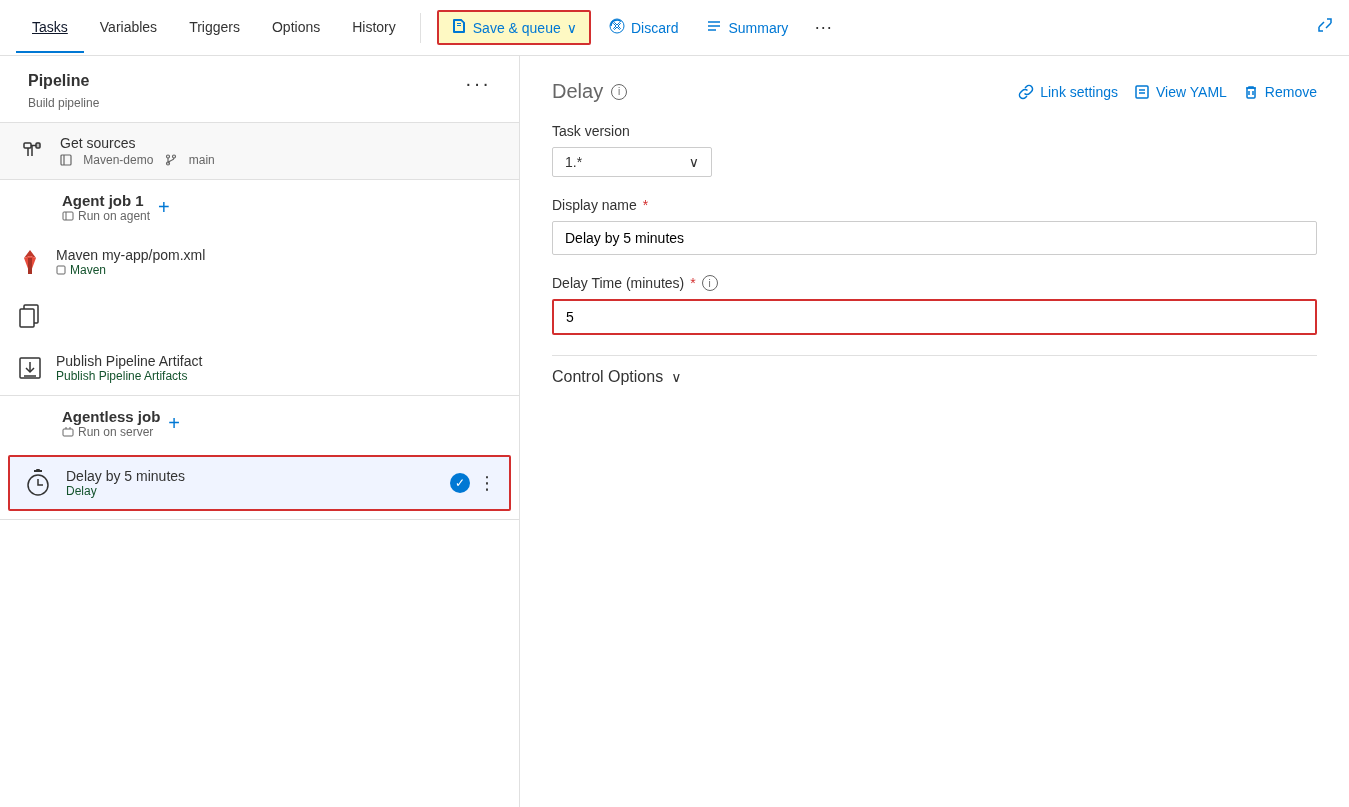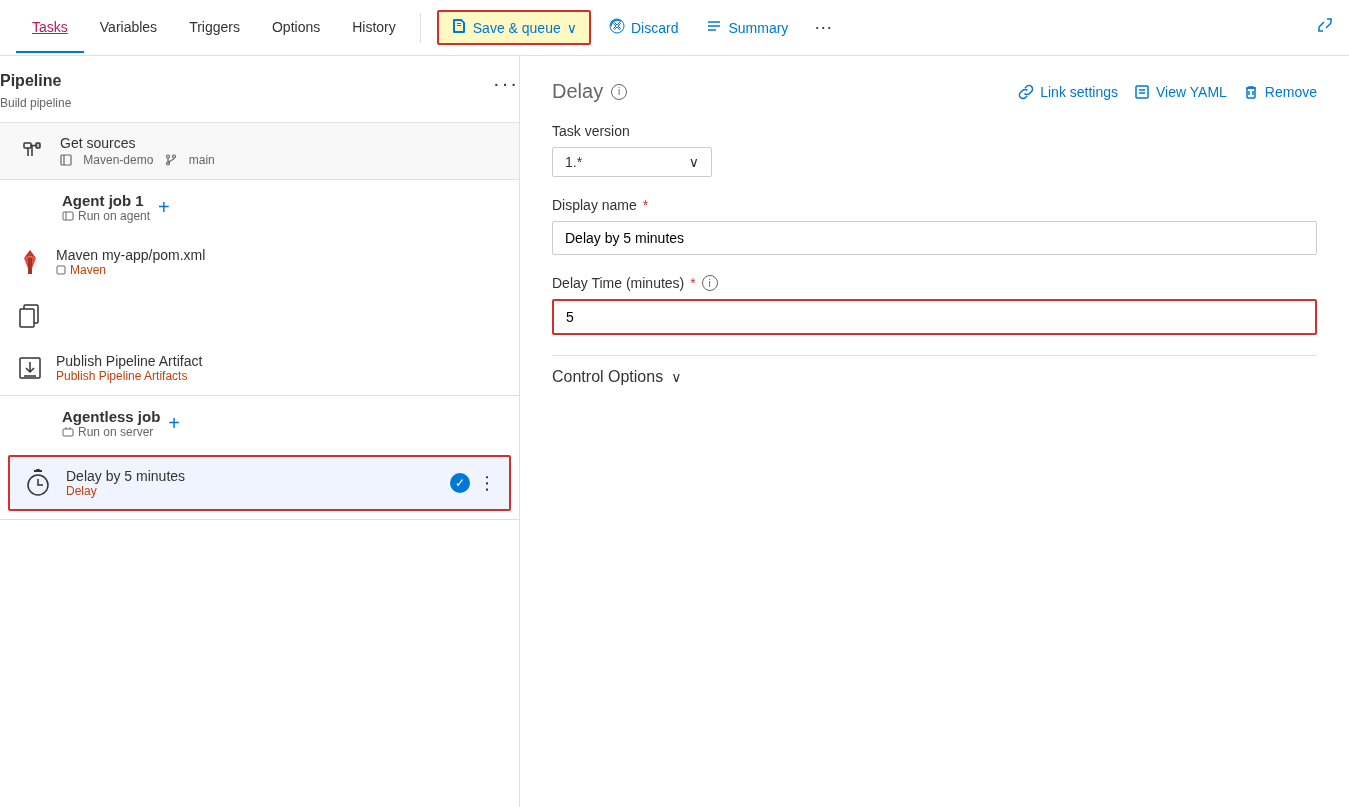--- a/index.html
+++ b/index.html
@@ -3,45 +3,45 @@
   <meta charset="utf-8">
   <style>
     * { box-sizing: border-box; margin: 0; padding: 0; }
     body { font-family: 'Segoe UI', sans-serif; font-size: 14px; color: #333; background: #fff; height: 807px; width: 1349px; overflow: hidden; }
 
     .app-container { display: flex; flex-direction: column; height: 100%; }
 
     
     .top-nav { display: flex; align-items: center; padding: 0 16px; border-bottom: 1px solid #e0e0e0; height: 56px; gap: 0; }
     .nav-tab { padding: 16px 16px; cursor: pointer; font-size: 14px; color: #333; border-bottom: 2px solid transparent; }
-    .nav-tab.active { color: #be185d; border-bottom: 2px solid #0078d4; font-weight: 500; text-decoration: underline; }
+    .nav-tab.active { color: #0f172a; border-bottom: 2px solid #0078d4; font-weight: 500; text-decoration: underline; }
     .nav-divider { width: 1px; height: 30px; background: #e0e0e0; margin: 0 8px; }
     .nav-actions { display: flex; align-items: center; gap: 8px; margin-left: 8px; }
     .save-queue-btn { display: flex; align-items: center; gap: 6px; padding: 6px 12px; border: 2px solid #d32f2f; color: #0078d4; background: #fef9c3; cursor: pointer; font-size: 14px; font-weight: 500; border-radius: 2px; }
     .btn-secondary { display: flex; align-items: center; gap: 6px; padding: 6px 10px; background: transparent; border: none; color: #0078d4; cursor: pointer; font-size: 14px; }
     .expand-btn { margin-left: auto; background: transparent; border: none; cursor: pointer; color: #0078d4; font-size: 18px; }
     .more-btn { background: transparent; border: none; cursor: pointer; font-size: 18px; color: #333; padding: 4px 8px; }
 
     
     .main-layout { display: flex; flex: 1; overflow: hidden; }
 
     
     .left-panel { width: 520px; border-right: 1px solid #e0e0e0; display: flex; flex-direction: column; overflow-y: auto; }
 
-    .pipeline-header { display: flex; align-items: flex-start; justify-content: space-between; padding: 16px 0 12px; border-bottom: 1px solid #e0e0e0; }
+    .pipeline-header { display: flex; align-items: flex-start; justify-content: space-between; padding: 16px 28px 12px; border-bottom: 1px solid #e0e0e0; }
     .pipeline-title { font-size: 16px; font-weight: 600; }
     .pipeline-subtitle { font-size: 12px; color: #666; margin-top: 6px; }
     .three-dots { background: transparent; border: none; cursor: pointer; font-size: 20px; color: #333; letter-spacing: 2px; }
 
     .section { border-bottom: 1px solid #e0e0e0; }
     .section-item { padding: 12px 16px; display: flex; align-items: center; gap: 12px; cursor: pointer; }
     .item-icon { width: 32px; height: 32px; display: flex; align-items: center; justify-content: center; flex-shrink: 0; }
     .item-text { flex: 1; }
     .item-title { font-size: 14px; font-weight: 500; }
-    .item-subtitle { font-size: 12px; color: #c2410c; }
+    .item-subtitle { font-size: 12px; color: #14532d; }
 
     .job-header { display: flex; align-items: center; padding: 12px 16px; margin-left: 46px; }
     .job-title { font-size: 15px; font-weight: 600; }
     .job-subtitle { font-size: 12px; color: #666; }
     .add-btn { background: transparent; border: none; color: #0078d4; cursor: pointer; font-size: 20px; padding: 4px 8px; }
 
     .get-sources-item { display: flex; align-items: center; gap: 12px; padding: 12px 16px; border-bottom: 1px solid #e0e0e0; cursor: pointer; background: #f8f8f8; }
     .get-sources-icon { display: flex; align-items: center; gap: 4px; font-size: 12px; color: #666; }
 
     

